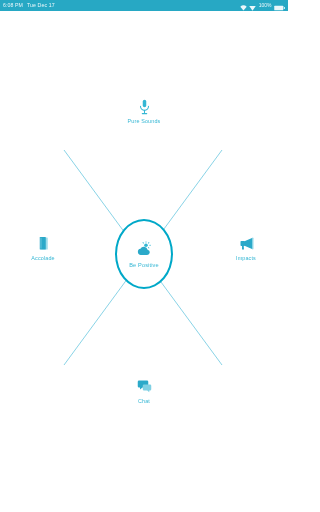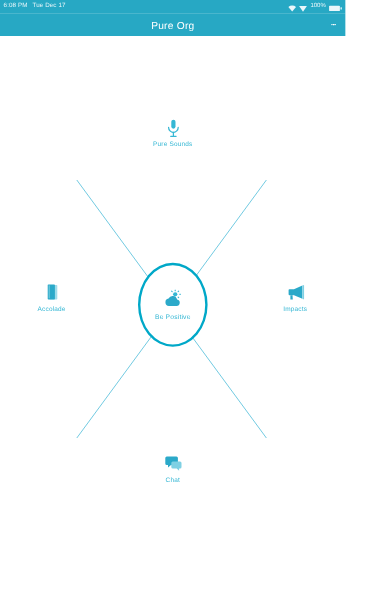--- a/index.html
+++ b/index.html
@@ -184,28 +184,20 @@
       <span class="battery-pct">100%</span>
       <span class="status-icon">
         <svg width="11" height="6" viewBox="0 0 22 12">
           <rect x="0.5" y="1.5" width="18" height="9" rx="1.2" fill="#eaf7fb"></rect>
           <rect x="19.5" y="4" width="2.2" height="4" rx="0.6" fill="#eaf7fb"></rect>
         </svg>
       </span>
     </div>
   </div>
 
-  <div class="app-bar">
-    <span class="app-bar-title">Pure Org</span>
-    <div class="overflow-menu">
-      <span class="dot"></span>
-      <span class="dot"></span>
-      <span class="dot"></span>
-    </div>
-  </div>
 
   <div class="canvas">
 
     <svg class="lines-svg" viewBox="0 0 288 482">
       <g stroke="#62c4de" stroke-width="0.75" fill="none">
         <line x1="64" y1="120" x2="222" y2="335"></line>
         <line x1="222" y1="120" x2="64" y2="335"></line>
       </g>
     </svg>
 

